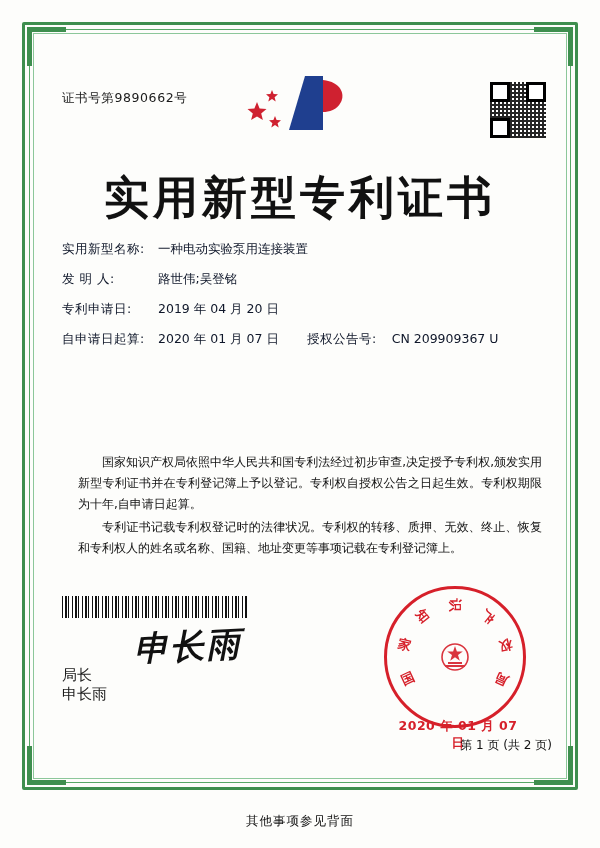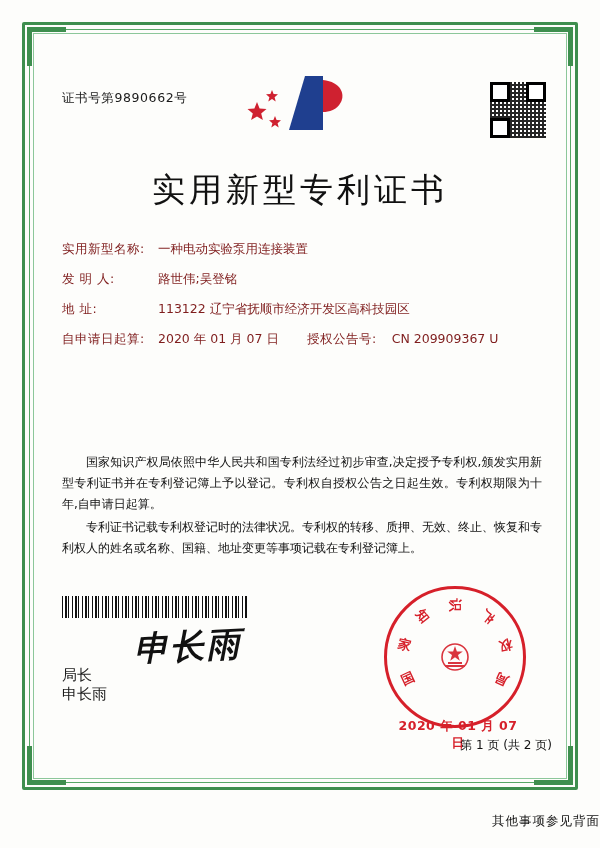--- a/index.html
+++ b/index.html
@@ -115,36 +115,36 @@
     width: 110px;
     height: 74px;
   }
   .title {
     position: absolute;
     left: 0;
     right: 0;
     top: 112px;
     text-align: center;
     font-family: "DejaVu Serif", "Liberation Serif", serif;
-    font-weight: normal;
-    font-size: 33px;
+    font-weight: bold;
+    font-size: 45px;
     letter-spacing: 4px;
     color: #111;
   }
 
   .fields {
     position: absolute;
     left: 14px;
     right: 8px;
     top: 178px;
   }
   .field {
     font-size: 12.5px;
     line-height: 30px;
-    color: #7f1d1d;
+    color: #0f172a;
     white-space: nowrap;
   }
   .flabel {
     display: inline-block;
     width: 92px;
     letter-spacing: 0.5px;
   }
   .fvalue {
     display: inline-block;
   }
@@ -159,21 +159,21 @@
     position: absolute;
     left: 14px;
     right: 10px;
     top: 396px;
     font-size: 12px;
     line-height: 21px;
     text-align: justify;
     color: #111;
   }
   .paragraphs p {
-    margin: 0 0 2px 0;
+    margin: 0 0 2px 16px;
     text-indent: 24px;
   }
 
   
   .barcode {
     position: absolute;
     left: 14px;
     top: 540px;
     width: 185px;
     height: 22px;
@@ -257,21 +257,21 @@
     bottom: 8px;
     text-align: right;
     font-size: 12px;
     color: #111;
   }
   .footer-note {
     position: absolute;
     left: 0;
     right: 0;
     bottom: 18px;
-    text-align: right;
+    text-align: center;
     font-size: 12.5px;
     letter-spacing: 1px;
     color: #111;
   }
 </style>
 </head>
 <body>
 
 <div class="page">
 
@@ -312,22 +312,22 @@
     <div class="fields">
       <div class="field">
         <span class="flabel">实用新型名称:</span>
         <span class="fvalue">一种电动实验泵用连接装置</span>
       </div>
       <div class="field">
         <span class="flabel">发 明 人:</span>
         <span class="fvalue">路世伟;吴登铭</span>
       </div>
       <div class="field">
-        <span class="flabel">地 址:</span>
-        <span class="fvalue">113122 辽宁省抚顺市经济开发区高科技园区</span>
+        <span class="flabel">专利申请日:</span>
+        <span class="fvalue">2019 年 04 月 20 日</span>
       </div>
       <div class="field inline2">
         <span class="flabel">自申请日起算:</span>
         <span class="fvalue">2020 年 01 月 07 日</span>
         <span class="sub-label">授权公告号:</span>
         <span class="sub-value">CN 209909367 U</span>
       </div>
     </div>
 
     <div class="paragraphs">

